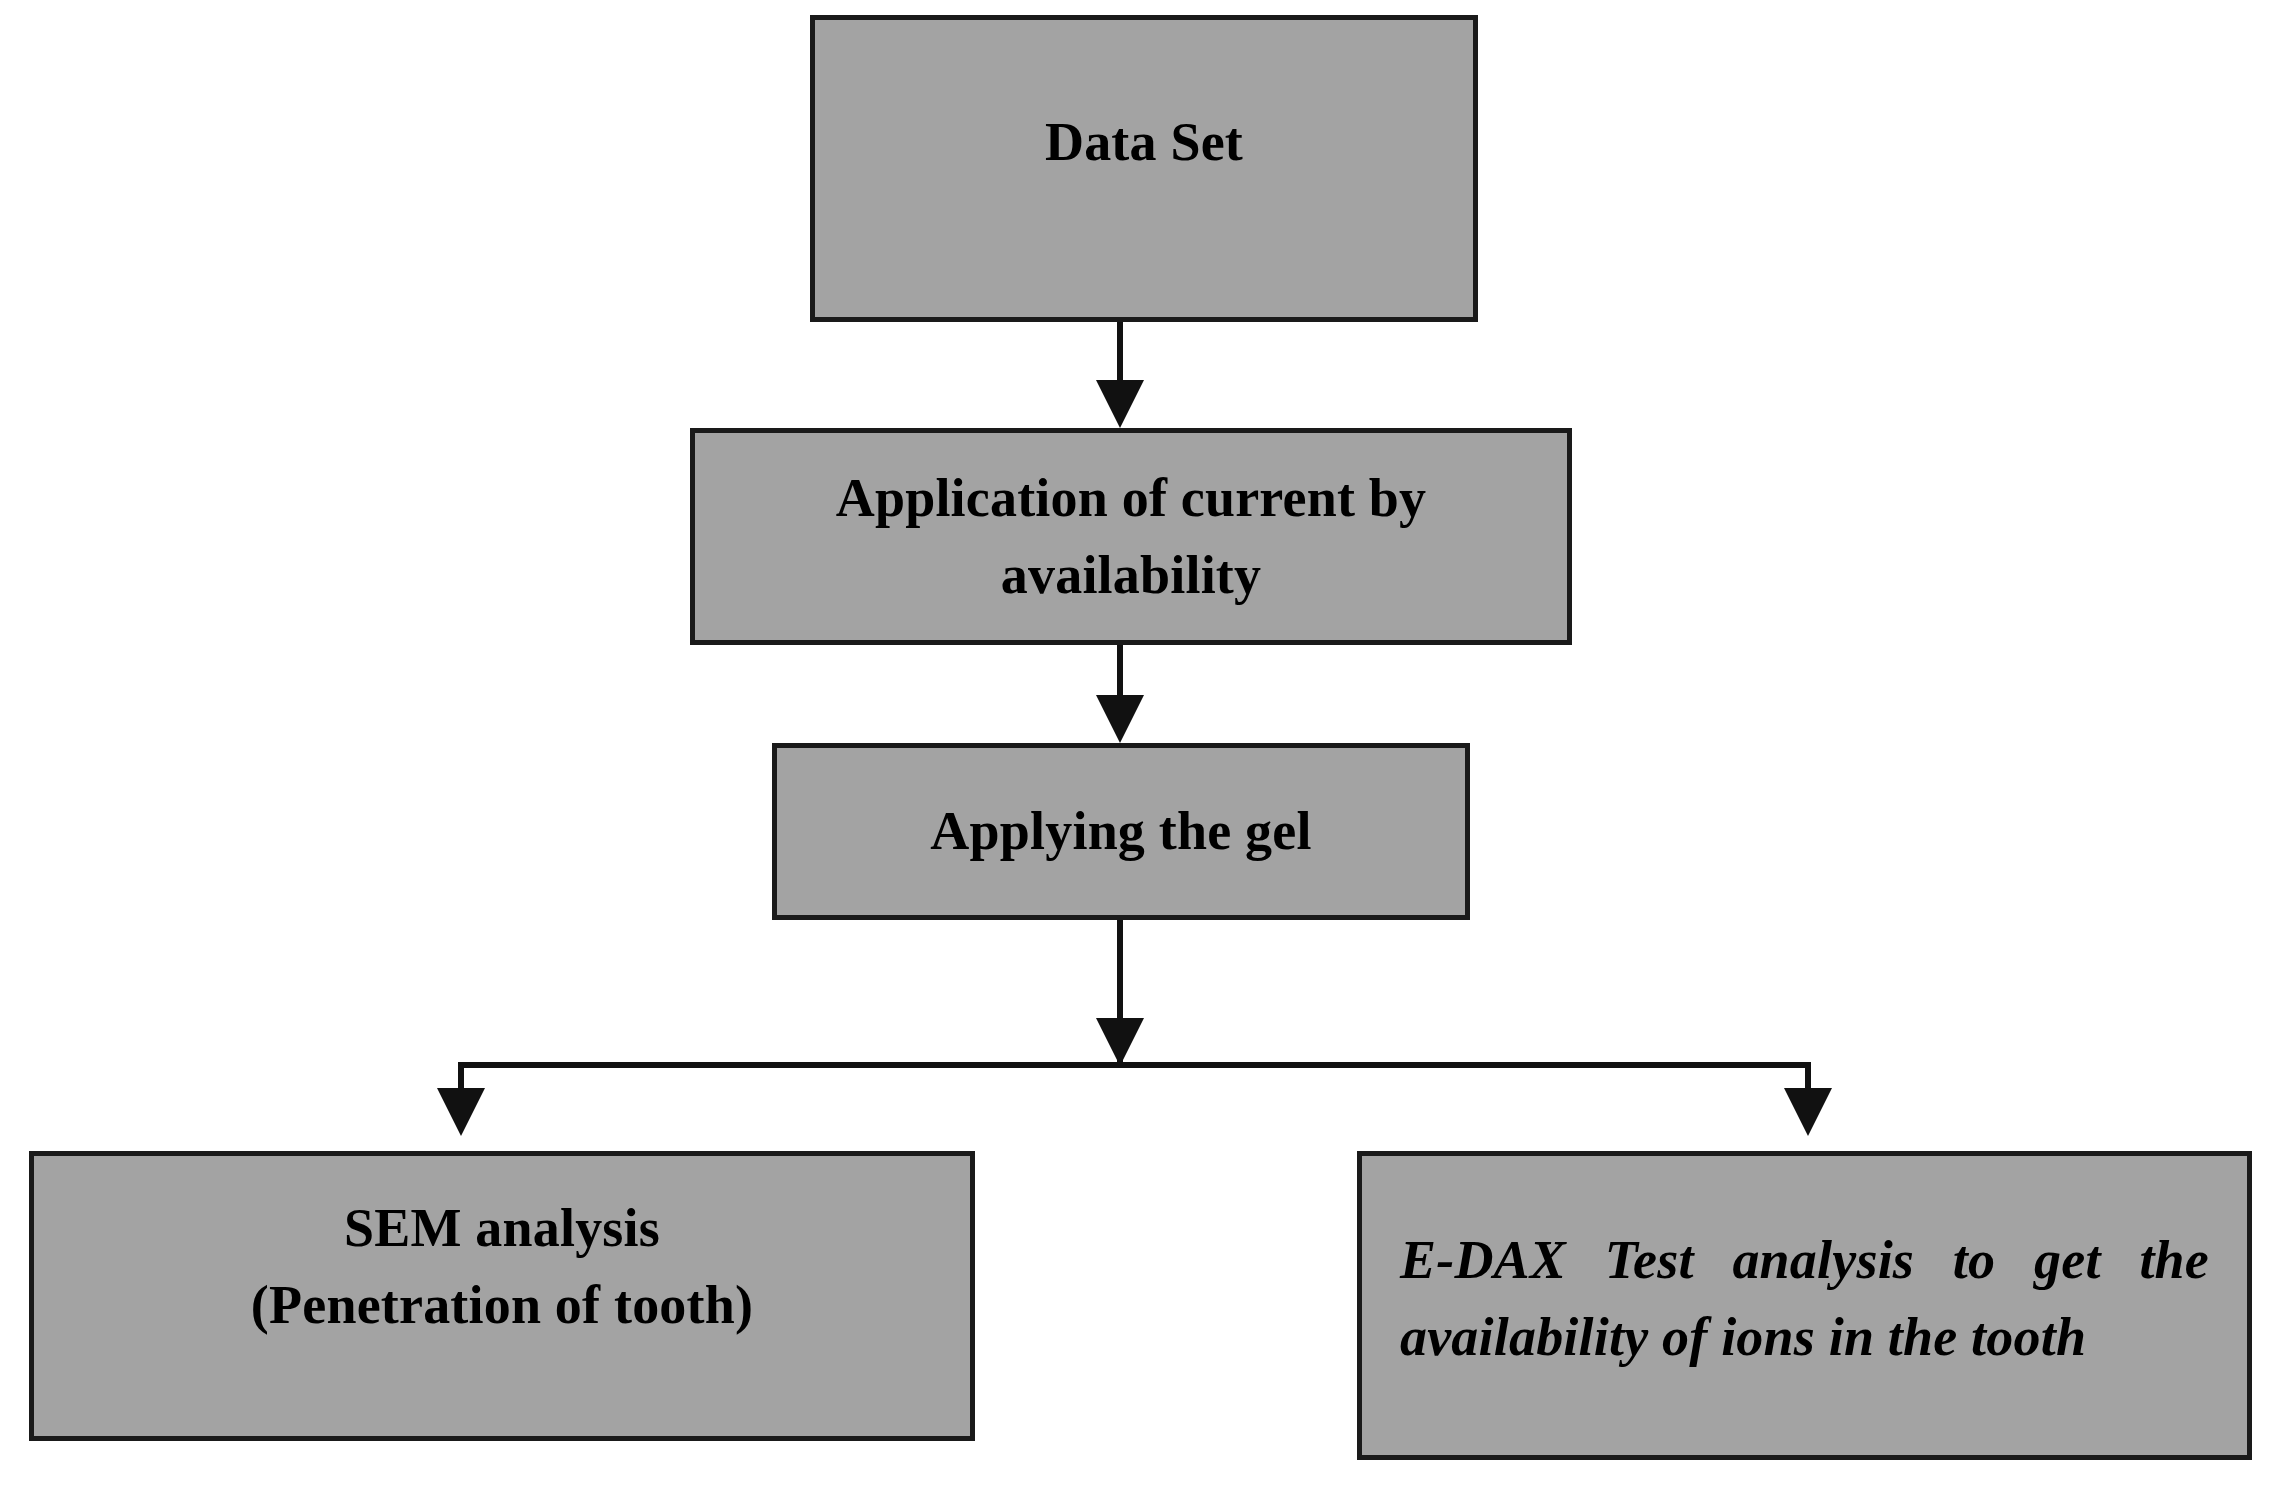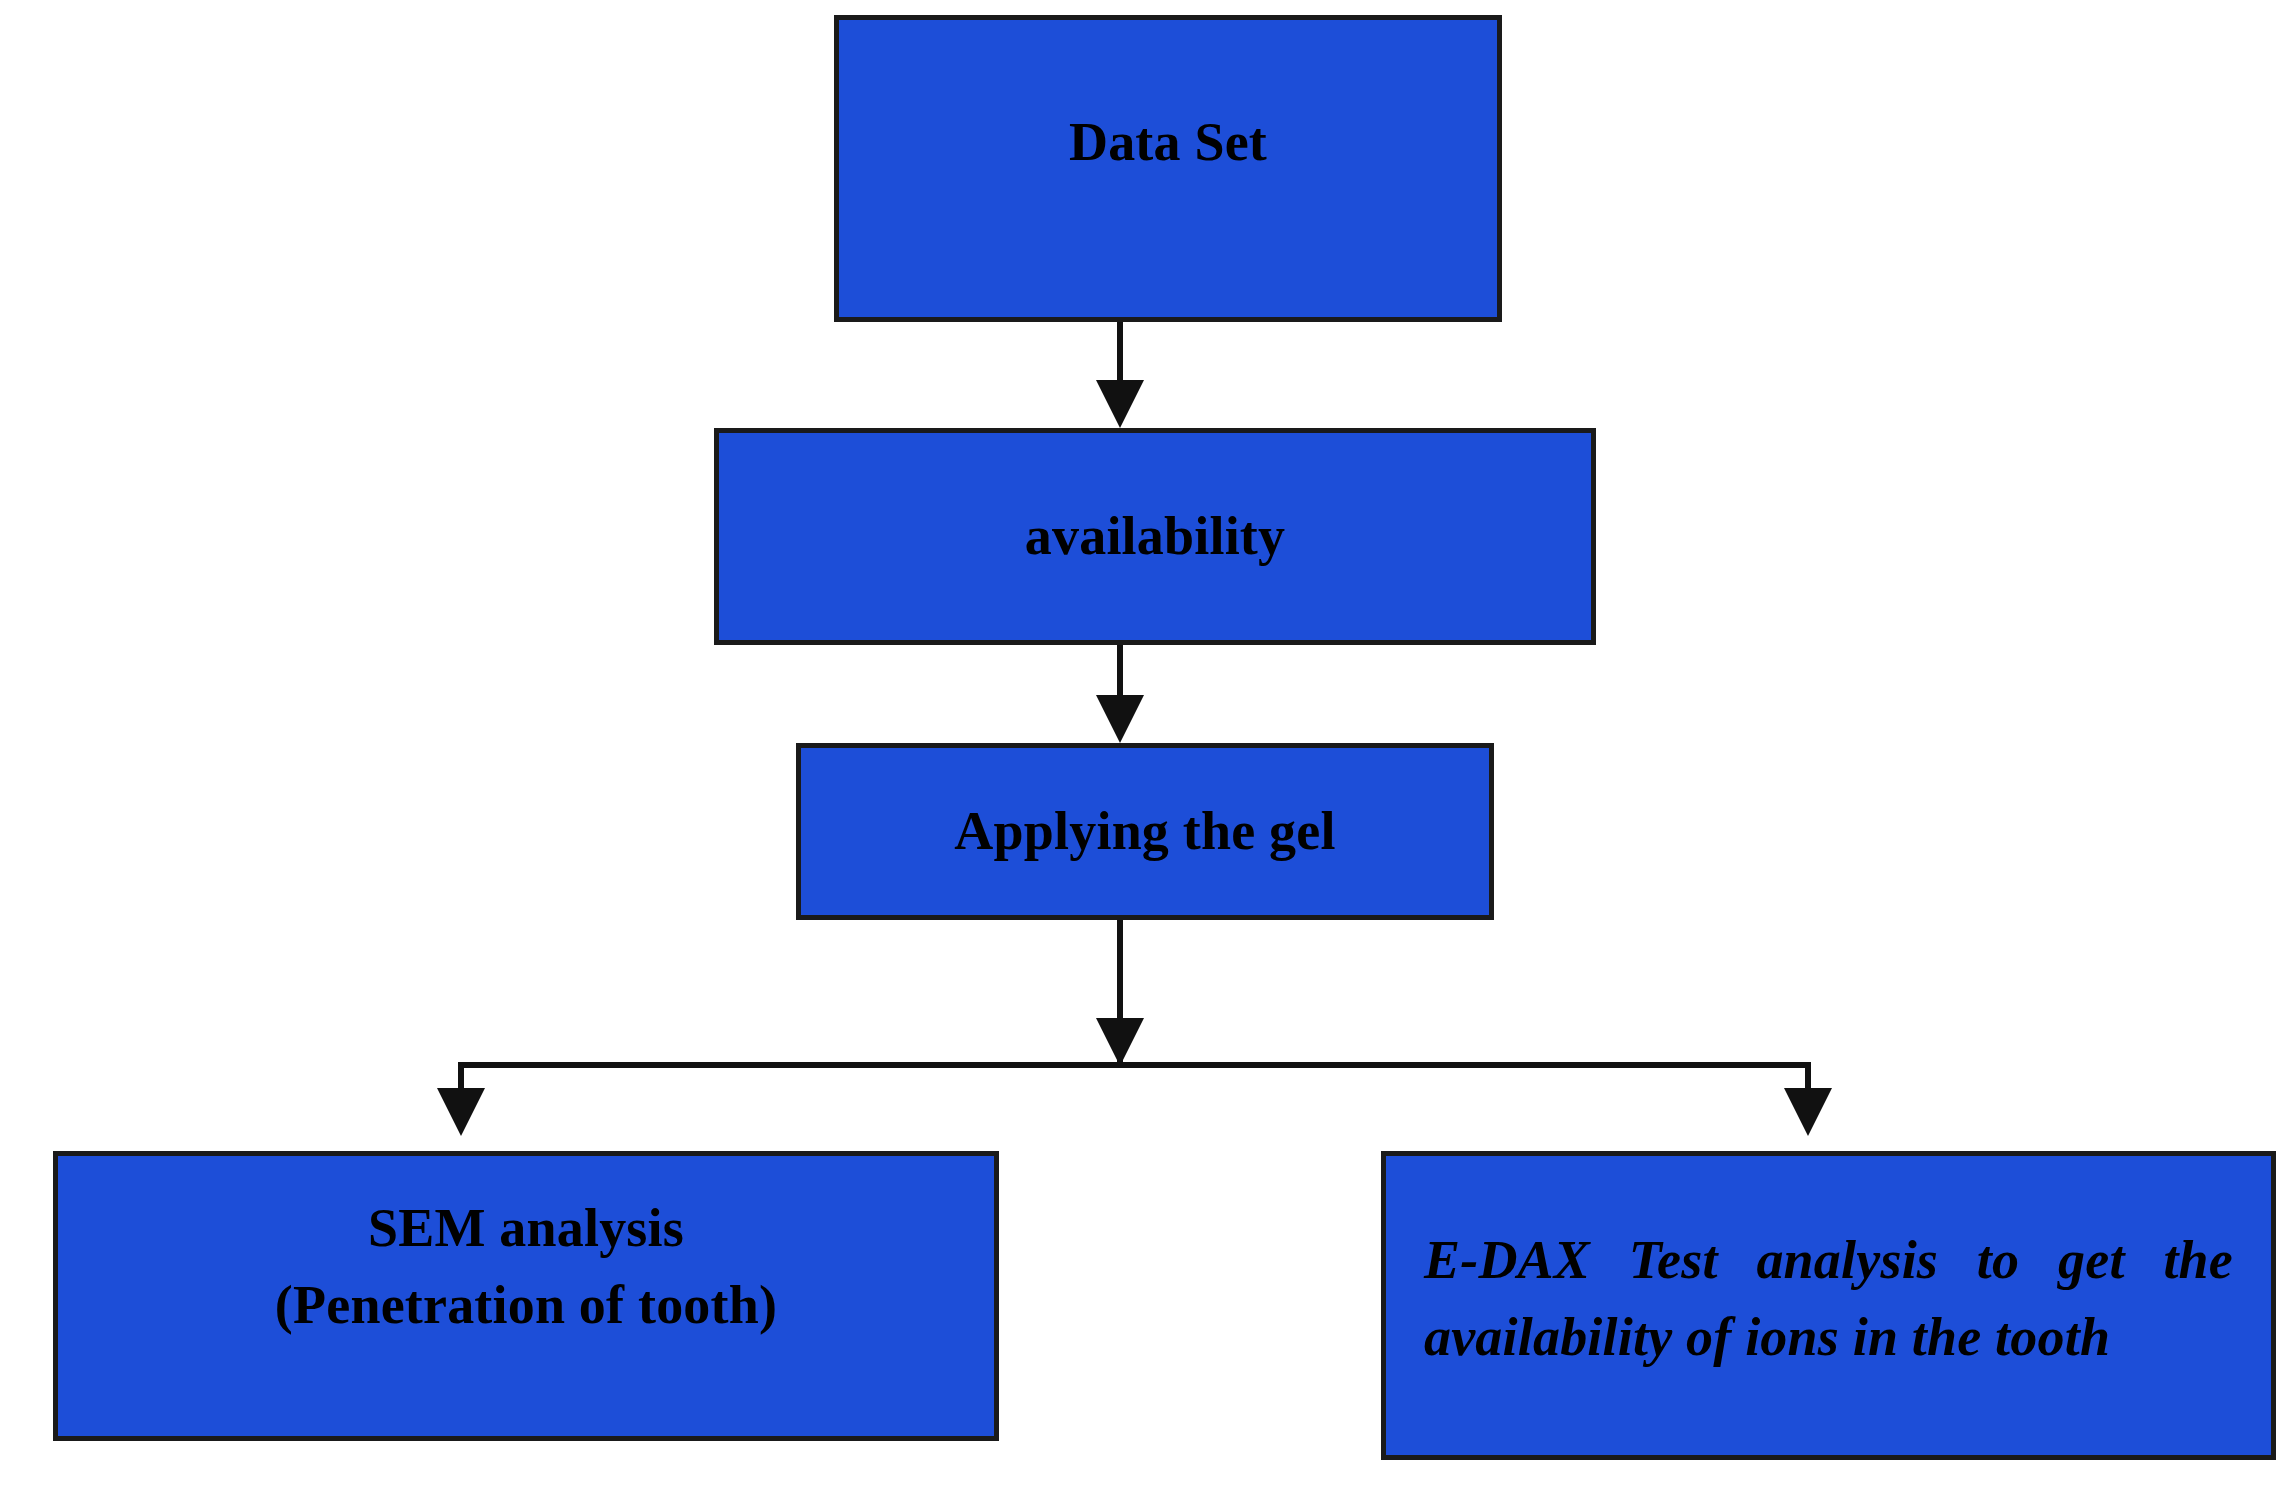--- a/index.html
+++ b/index.html
@@ -12,26 +12,25 @@
     position: relative;
     width: 2278px;
     height: 1493px;
     background: #ffffff;
     overflow: hidden;
     font-family: "Liberation Serif", "DejaVu Serif", serif;
   }
   .node {
     position: absolute;
     box-sizing: border-box;
-    background: #1d4ed8;
+    background: #a3a3a3;
     border: 5px solid #1a1a1a;
     display: flex;
     flex-direction: column;
     justify-content: center;
-    margin-left: 24px;
   }
   .node-text {
     font-weight: bold;
     color: #000000;
     font-size: 54px;
     line-height: 1.42;
     letter-spacing: 0.2px;
   }
   .center .node-text { text-align: center; }
   .justify .node-text {
@@ -98,20 +97,21 @@
     <div class="node-text">
       <div>Data Set</div>
     </div>
   </div>
 
   <div class="vline" id="conn-1-2-line"></div>
   <div class="arrowhead" id="conn-1-2-arrow"></div>
 
   <div class="node center" id="node-current">
     <div class="node-text">
+      <div>Application of current by</div>
       <div>availability</div>
     </div>
   </div>
 
   <div class="vline" id="conn-2-3-line"></div>
   <div class="arrowhead" id="conn-2-3-arrow"></div>
 
   <div class="node center" id="node-gel">
     <div class="node-text">
       <div>Applying the gel</div>

